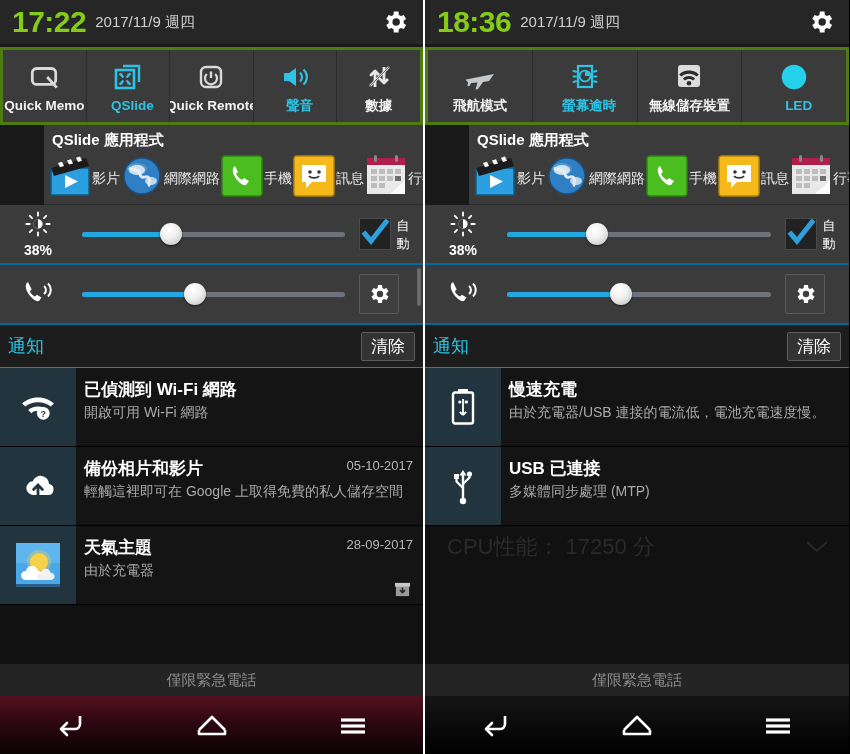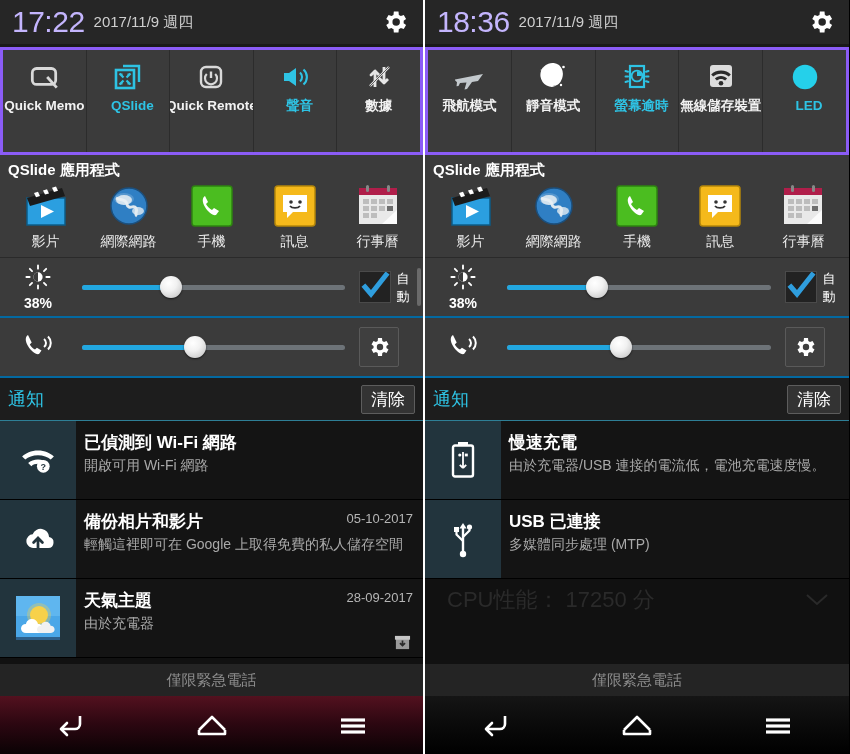--- a/index.html
+++ b/index.html
@@ -7,44 +7,44 @@
        font-family:"Liberation Sans","DejaVu Sans",sans-serif;}
 
   .screen{width:850px;height:754px;display:flex;}
   .panel{width:424px;height:754px;position:relative;background:#191919;
          display:flex;flex-direction:column;overflow:hidden;}
   .panel.left{border-right:2px solid #ffffff;width:423px;}
 
   
   .statusbar{height:44px;background:#262626;display:flex;align-items:center;
              padding:0 12px;flex:0 0 auto;position:relative;}
-  .clock{color:#c4b5fd;font-size:30px;font-weight:normal;letter-spacing:-0.5px;
+  .clock{color:#84cc16;font-size:30px;font-weight:bold;letter-spacing:-0.5px;
          line-height:30px;}
   .sdate{color:#cfcfcf;font-size:15px;margin-left:9px;line-height:30px;}
   .gear-top{position:absolute;right:14px;top:8px;width:28px;height:28px;}
 
   
   .toggles-wrap{flex:0 0 auto;position:relative;padding:3px 0 0 0;background:#191919;}
-  .toggles{display:flex;height:108px;background:#3b3b3b;
-           border:3px solid #8b5cf6;box-sizing:border-box;}
+  .toggles{display:flex;height:78px;background:#3b3b3b;
+           border:3px solid #4d7c0f;box-sizing:border-box;}
   .tg{flex:1 1 0;min-width:0;display:flex;flex-direction:column;
       align-items:center;justify-content:flex-start;padding-top:9px;
       border-right:1px solid #2c2c2c;position:relative;overflow:hidden;}
   .tg:last-child{border-right:none;}
   .tg .ic{height:36px;display:flex;align-items:center;justify-content:center;}
   .tg .lb{margin-top:3px;font-size:13.5px;font-weight:bold;color:#f2f2f2;
           text-align:center;line-height:15px;white-space:nowrap;}
   .tg .lb.cy{color:#2ec3e4;margin-left:9px;}
   .tg .lb.clip{overflow:hidden;text-overflow:clip;max-width:100%;}
 
   
-  .qs-sec{background:#3b3b3b;flex:0 0 auto;border-bottom:1px solid #2a2a2a;}
+  .qs-sec{background:#3b3b3b;flex:0 0 auto;border-bottom:1px solid #2a2a2a;margin-left:44px;}
   .qs-title{color:#ffffff;font-size:15px;font-weight:bold;padding:6px 0 2px 8px;}
   .qs-row{display:flex;padding:2px 4px 6px 4px;}
-  .qs-app{flex:1 1 0;display:flex;flex-direction:column;align-items:center;}
+  .qs-app{flex:1 1 0;display:flex;align-items:center;}
   .qs-ic{width:44px;height:44px;border-radius:3px;position:relative;overflow:hidden;}
   .qs-lb{margin-top:5px;font-size:14px;color:#eaeaea;white-space:nowrap;}
 
   
   .sl-row{background:#3b3b3b;display:flex;align-items:center;height:58px;
           border-bottom:2px solid #0369a1;flex:0 0 auto;padding:0 8px;}
   .sl-left{width:60px;display:flex;flex-direction:column;align-items:center;}
   .sl-pct{color:#ffffff;font-size:14px;font-weight:bold;margin-top:1px;}
   .sl-track{flex:1 1 auto;height:22px;position:relative;margin:0 14px;}
   .sl-bar{position:absolute;top:9px;left:0;right:0;height:5px;border-radius:3px;
@@ -420,32 +420,20 @@
 
         <div class="tg">
           <span class="ic">
             <svg viewBox="0 0 34 30" width="34" height="30">
                 <path d="M3 17.5l28-5.5-5 7-6 1-5 7-2.5.4 2-7L8 21l-1.5 3-2 .3.5-4-2-2z" fill="#c3c9cd"></path>
               </svg>
           </span>
           <span class="lb">飛航模式</span>
         </div>
 
-        <div class="tg">
-          <span class="ic">
-            <svg viewBox="0 0 34 32" width="34" height="32">
-                <path d="M23 4a12 12 0 10-7 22 13 13 0 007-22z" fill="#ffffff"></path>
-                <path d="M28.5 5.5a11 11 0 01-11.5 19A12 12 0 0028.5 5.5z" fill="#3b3b3b"></path>
-                <path d="M7 6.3l.9 1.9 1.9.9-1.9.9L7 11.9l-.9-1.9-1.9-.9 1.9-.9z" fill="#fff"></path>
-                <circle cx="27.5" cy="6" r="1.3" fill="#fff"></circle>
-                <circle cx="25" cy="24" r="1.2" fill="#fff"></circle>
-              </svg>
-          </span>
-          <span class="lb">靜音模式</span>
-        </div>
 
         <div class="tg">
           <span class="ic">
             <svg viewBox="0 0 34 32" width="34" height="32">
                 <rect x="10" y="5" width="14" height="21" fill="none" stroke="#2ec3e4" stroke-width="2.2"></rect>
                 <circle cx="17" cy="15" r="5.4" fill="none" stroke="#2ec3e4" stroke-width="1.9"></circle>
                 <path d="M17 10.2A4.8 4.8 0 0121.8 15H17z" fill="#2ec3e4"></path>
                 <g stroke="#2ec3e4" stroke-width="2" stroke-linecap="round">
                   <line x1="5.5" y1="10" x2="8" y2="10.8"></line>
                   <line x1="5.5" y1="15.5" x2="8" y2="15.5"></line>

